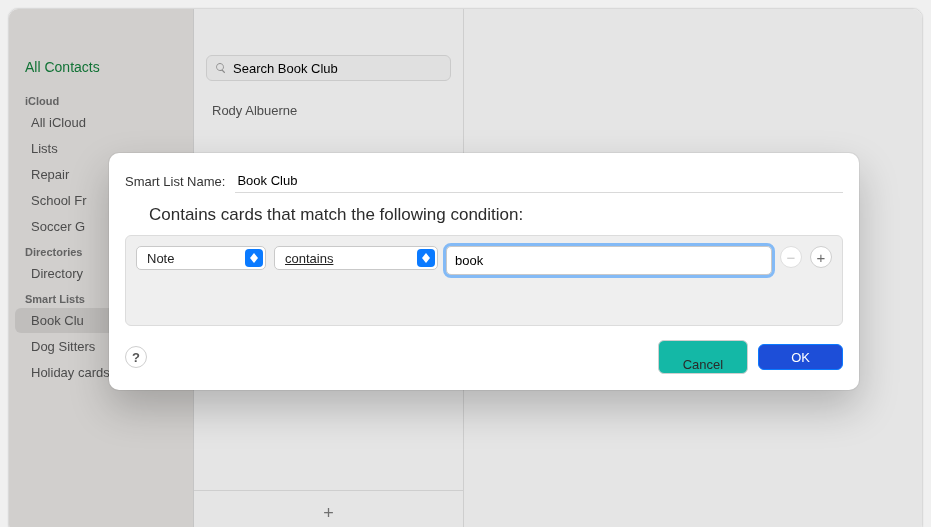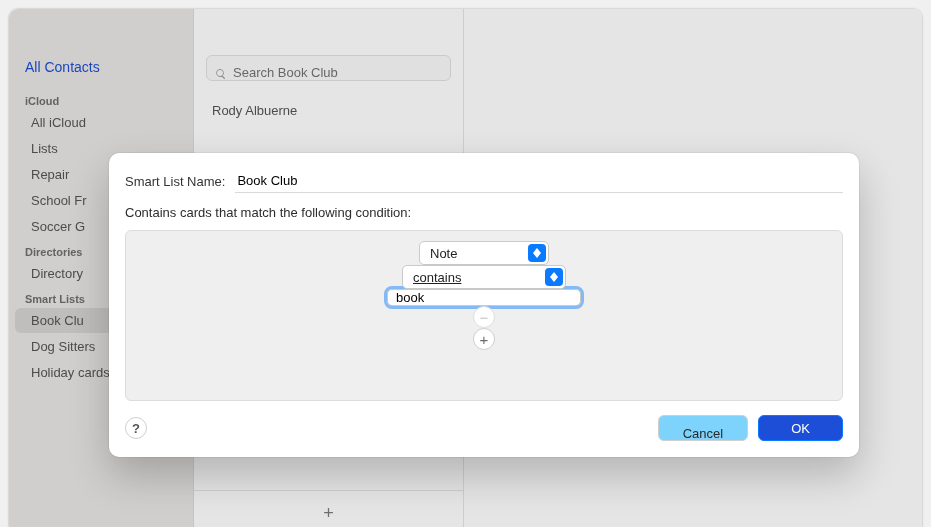--- a/index.html
+++ b/index.html
@@ -40,21 +40,21 @@
     .sidebar {
       position: absolute;
       top: 0; left:0; bottom:0;
       width: 185px;
       background: #e9e7e5;
       padding-top: 44px;
       border-right: 1px solid #dcdcdc;
     }
     .sidebar-all {
       font-size: 14px;
-      color: #1d4ed8;
+      color: #15803d;
       padding: 6px 16px 14px;
     }
     .group-header {
       font-size: 11px;
       font-weight: 600;
       color: #6f6f6f;
       padding: 6px 16px 2px;
     }
     .group-item {
       font-size: 13px;
@@ -76,23 +76,23 @@
       background: #ffffff;
       border-right: 1px solid #e6e6e6;
     }
     .search {
       margin: 46px 12px 10px;
       height: 26px;
       border: 1px solid #e1e1e1;
       border-radius: 6px;
       background: #fafafa;
       display: flex;
-      align-items: flex-end;
+      align-items: center;
       padding: 0 8px;
-      color: #737373;
+      color: #000000;
       gap: 6px;
     }
     .search svg { width:12px; height:12px; fill:#9c9c9c; }
     .search span { font-size: 13px; }
     .contact-item {
       padding: 12px 18px;
       color: #555;
       font-size: 13px;
     }
     .add-bar {
@@ -150,34 +150,34 @@
     }
     .name-input {
       flex: 1;
       font-size: 13px;
       border: none;
       border-bottom: 1px solid #d9d9d9;
       padding: 4px 2px;
       outline: none;
     }
     .cond-label {
-      font-size: 13px;
+      font-size: 17px;
       color: #2c2c2c;
       margin-bottom: 10px;
+      margin-left: 24px;
     }
     .rules-box {
       background: #efefef;
       border: 1px solid #dcdcdc;
       border-radius: 6px;
       padding: 10px 10px 50px;
     }
     .rule-row {
       display: flex;
-      align-items: center;
-      flex-direction: column;
+      gap: 8px;
     }
     .popup {
       height: 24px;
       background: #ffffff;
       border: 1px solid #c9c9c9;
       border-radius: 5px;
       display: flex;
       align-items: center;
       position: relative;
       padding: 0 28px 0 10px;
@@ -198,21 +198,21 @@
       flex-direction: column;
       align-items:center;
       justify-content:center;
     }
     .popup-arrows svg {
       width: 8px; height: 5px;
       display:block;
     }
     .popup-arrows svg path { fill: #ffffff; }
     .text-input {
-      height: 16px;
+      height: 29px;
       flex: 1;
       min-width: 100px;
       background: #ffffff;
       border: 1px solid #c9c9c9;
       border-radius: 5px;
       padding: 0 8px;
       font-size: 13px;
       outline: 3px solid rgba(0,122,255,0.45);
       outline-offset: 0;
     }
@@ -241,25 +241,25 @@
       border: 1px solid #cfcfcf;
       background: #ffffff;
       display:flex; align-items:center; justify-content:center;
       color: #555;
       font-size: 13px;
       font-weight: 600;
     }
     .spacer { flex: 1; }
     .btn {
       height: 26px;
-      padding: 10px 24px;
+      padding: 16px 24px;
       border-radius: 6px;
       font-size: 13px;
       border: 1px solid #cfcfcf;
-      background: #7dd3fc;
+      background: #14b8a6;
       color: #2a2a2a;
       margin-left: 10px;
     }
     .btn.primary {
       background: #1d4ed8;
       border-color: #0a7aff;
       color: #ffffff;
       padding: 0 32px;
     }
   </style>

